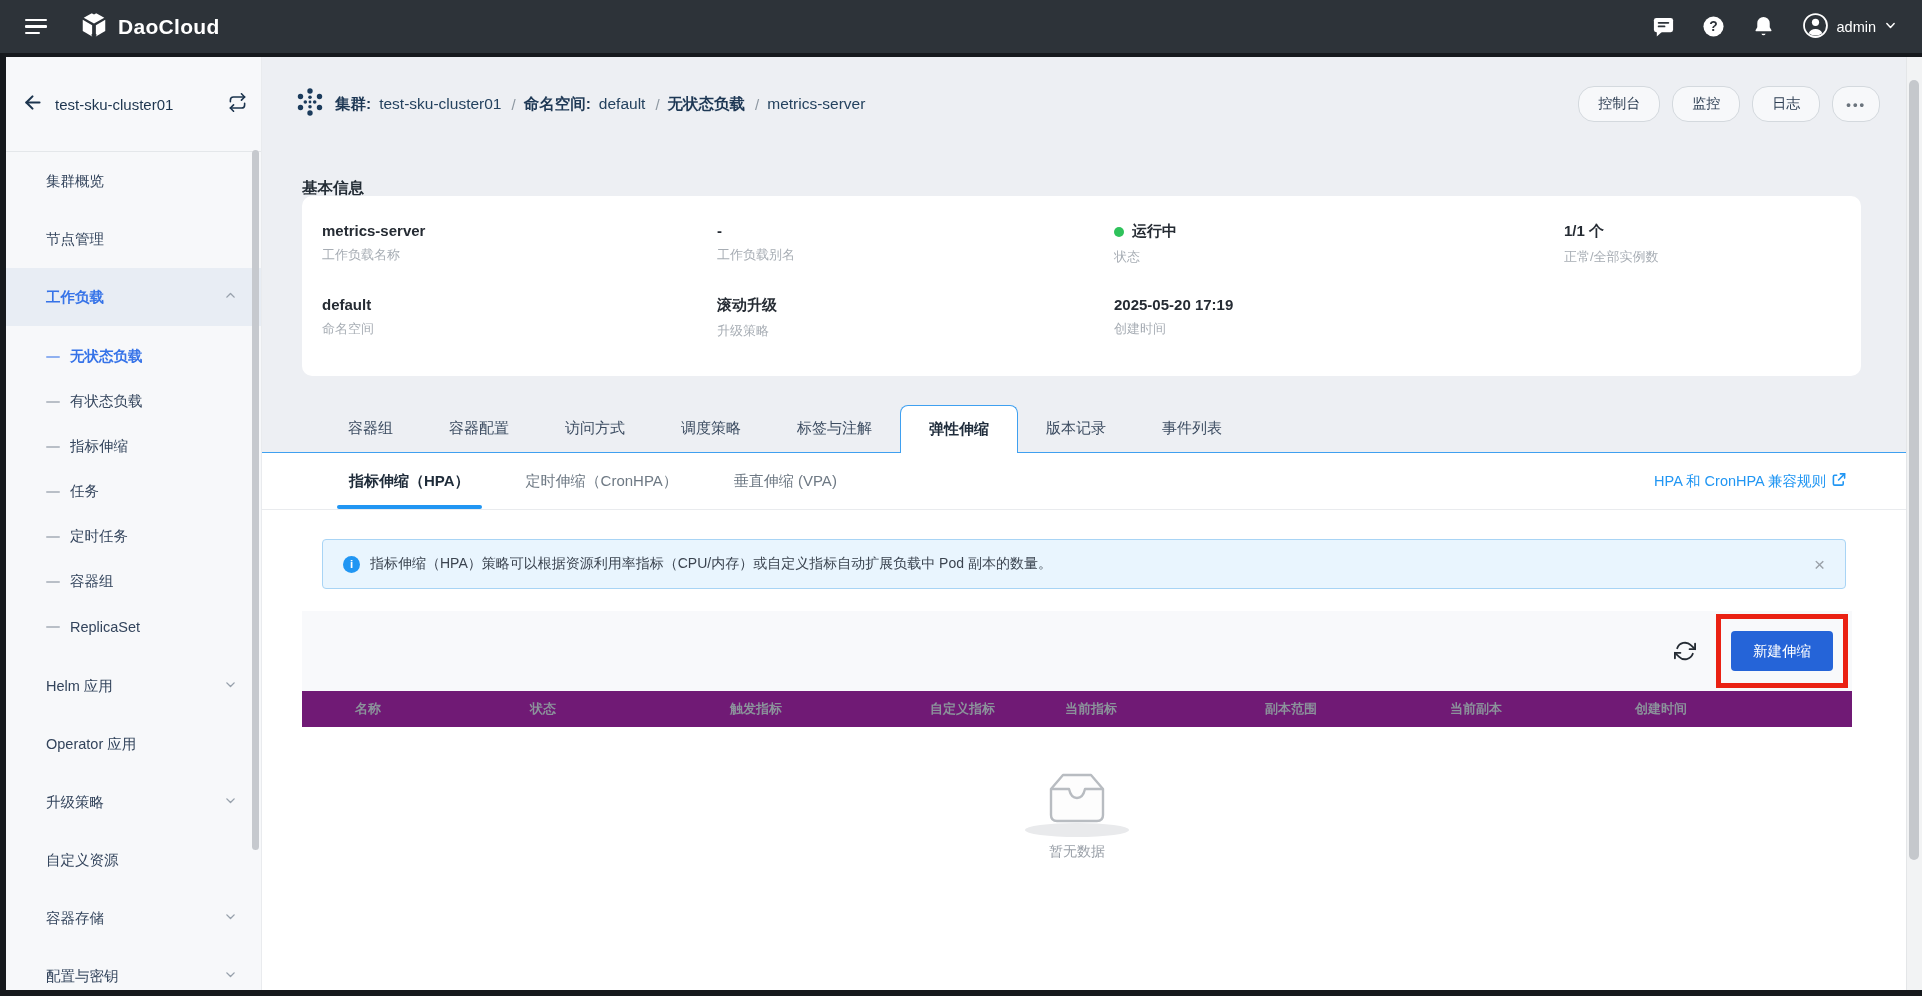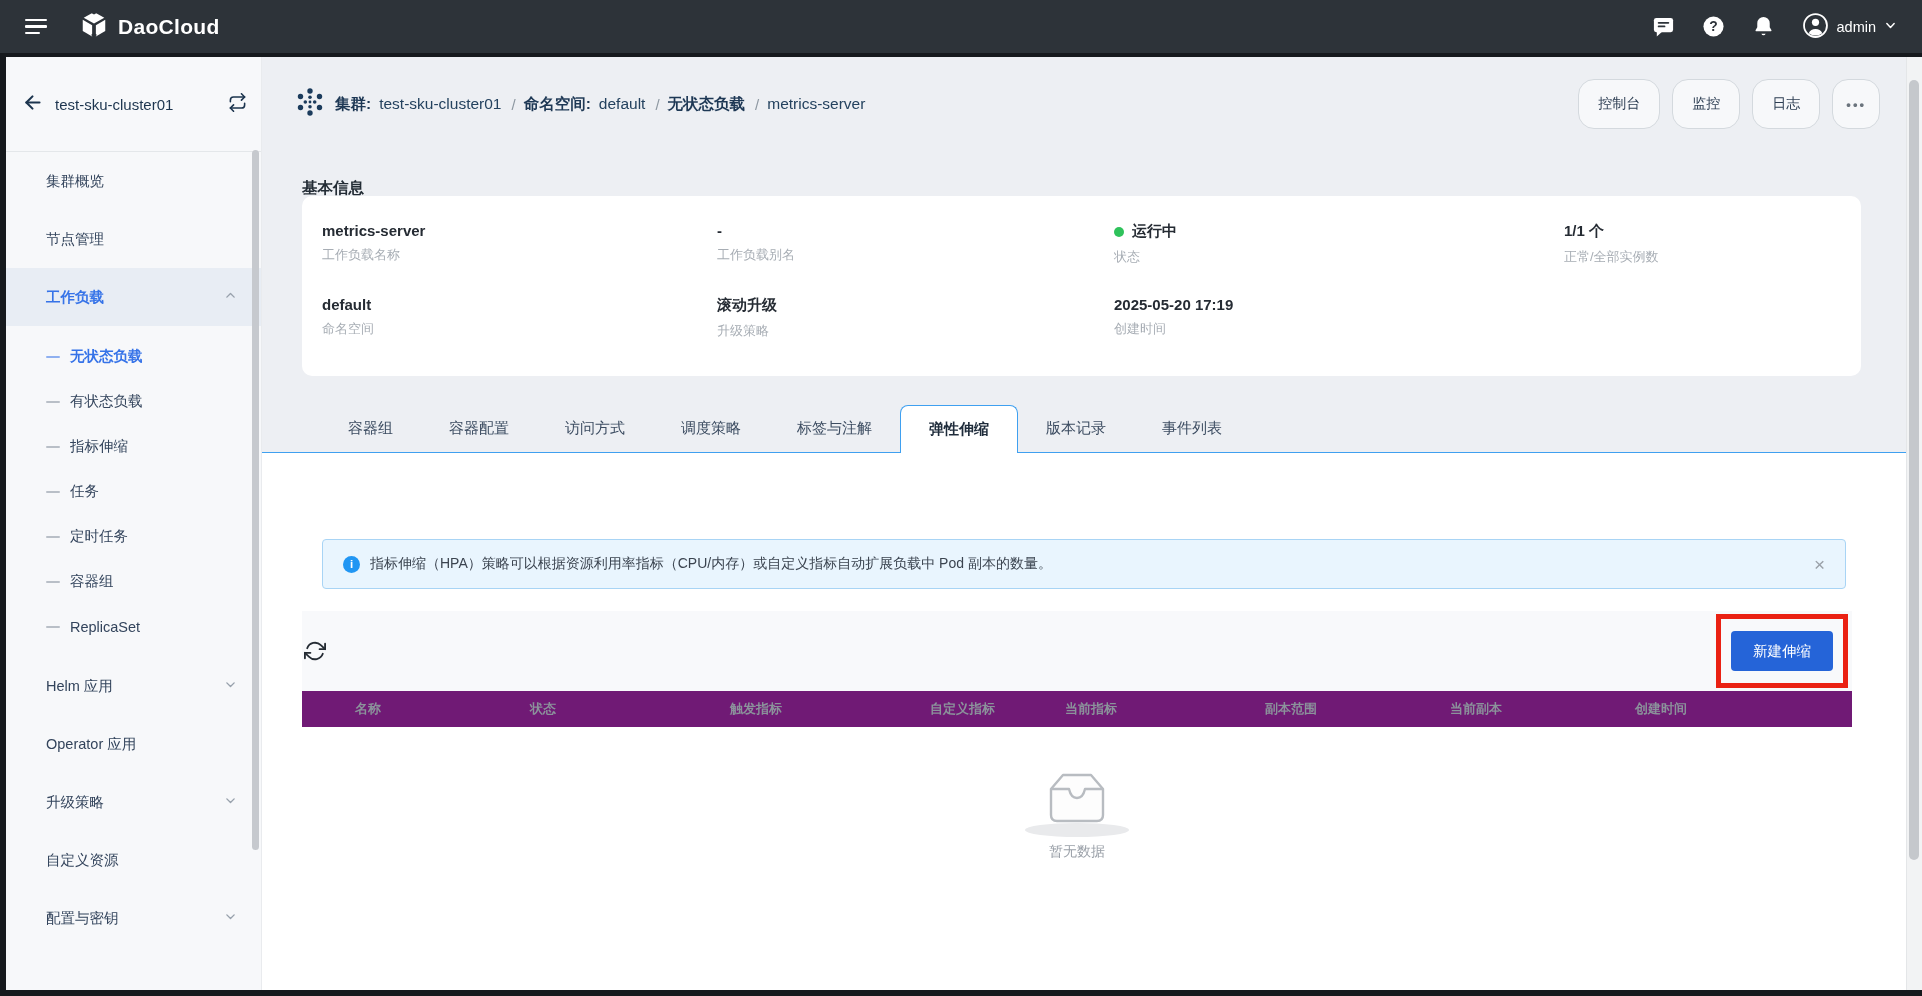--- a/index.html
+++ b/index.html
@@ -38,21 +38,21 @@
   
   .main{flex:1;position:relative;background:#edeff3;overflow:hidden;}
   .main-scroll-track{position:absolute;right:0;top:0;bottom:0;width:16px;background:#f2f3f4;border-left:1px solid #e4e6e8;box-sizing:border-box;}
   .main-scroll-thumb{position:absolute;right:3px;top:23px;width:10px;height:780px;background:#c5c8cc;border-radius:6px;}
   
   .crumb-row{position:absolute;top:26px;left:31px;right:42px;height:42px;display:flex;align-items:center;}
   .crumb-bold{font-weight:700;color:#1e3855;font-size:15.5px;margin-left:8px;}
   .crumb-val{color:#24425f;font-size:15.5px;margin-left:8px;cursor:pointer;}
   .crumb-sep{color:#8d97a1;font-size:15px;margin-left:10px;}
   .crumb-actions{margin-left:auto;display:flex;gap:12px;}
-  .pg-btn{height:50px;padding:0 19px;border:1px solid #d4d9de;border-radius:16px;background:rgba(255,255,255,.55);
+  .pg-btn{height:36px;padding:0 19px;border:1px solid #d4d9de;border-radius:16px;background:rgba(255,255,255,.55);
     font-size:14px;color:#2c3d52;display:flex;align-items:center;cursor:pointer;font-family:inherit;}
   .pg-btn.more{padding:0 13px;color:#6b747d;letter-spacing:2px;font-weight:700;font-size:13px;}
   
   .section-title{position:absolute;top:121px;left:40px;font-size:15.5px;font-weight:700;color:#232c35;}
   .info-card{position:absolute;top:139px;left:40px;right:61px;height:180px;background:#fff;border-radius:10px;
     box-sizing:border-box;padding:26px 20px 0 20px;display:grid;grid-template-columns:395px 397px 450px 1fr;grid-auto-rows:74px;}
   .field .val{font-size:15px;font-weight:600;color:#252b33;display:flex;align-items:center;gap:8px;}
   .field .lab{font-size:13px;color:#a7adb4;margin-top:7px;}
   .status-dot{width:10px;height:10px;border-radius:50%;background:#2fc25b;display:inline-block;}
   
@@ -69,21 +69,21 @@
   .subtab.active::after{content:"";position:absolute;left:16px;right:16px;bottom:0;height:4px;background:#2196f3;border-radius:2px;}
   .rules-link{position:absolute;right:60px;top:50%;transform:translateY(-50%);display:flex;align-items:center;gap:6px;
     color:#2196f3;font-size:14.5px;cursor:pointer;}
   .banner{position:absolute;top:86px;left:60px;right:60px;height:50px;background:#e9f5fe;border:1px solid #a8d4f5;
     border-radius:4px;display:flex;align-items:center;gap:10px;padding:0 20px;box-sizing:border-box;font-size:14px;color:#3b4450;}
   .info-ic{width:17px;height:17px;border-radius:50%;background:#2196f3;color:#fff;font-size:11.5px;font-weight:700;
     display:flex;align-items:center;justify-content:center;flex:0 0 17px;font-style:normal;}
   .banner-close{margin-left:auto;color:#9aa1a9;font-size:19px;line-height:1;cursor:pointer;}
   
   .table-area{position:absolute;top:158px;left:40px;right:54px;bottom:0;}
-  .toolbar{height:80px;background:#f8f9fb;display:flex;align-items:center;justify-content:space-between;gap:18px;padding-right:4px;box-sizing:border-box;}
+  .toolbar{height:80px;background:#f8f9fb;display:flex;align-items:center;justify-content:flex-end;gap:18px;padding-right:4px;box-sizing:border-box;}
   .refresh-btn{width:26px;height:26px;display:flex;align-items:center;justify-content:center;cursor:pointer;}
   .highlight-box{border:5px solid #ea2113;padding:12px 10px;background:transparent;}
   .create-btn{height:40px;padding:0 22px;background:#2564d8;color:#fff;border:none;border-radius:4px;
     font-size:14.5px;font-family:inherit;cursor:pointer;}
   .thead{height:36px;background:#701a75;display:grid;grid-template-columns:228px 200px 200px 135px 200px 185px 185px 1fr;
     align-items:center;color:#8b929b;font-size:13px;font-weight:bold;}
   .thead .th:first-child{padding-left:53px;}
   .empty{margin-top:40px;display:flex;flex-direction:column;align-items:center;}
   .empty-text{font-size:14px;color:#9aa0a8;}
 </style>
@@ -223,20 +223,26 @@
     <div class="side-item">
       <span>升级策略</span>
       <span class="chev"><svg width="13" height="13" viewBox="0 0 16 16">
             <polyline points="3.5 6 8 10.5 12.5 6" fill="none" stroke="#98a1ac" stroke-width="1.7" stroke-linecap="round" stroke-linejoin="round"></polyline>
           </svg></span>
     </div>
     <div class="side-item">
         <span>自定义资源</span>
       </div>
     <div class="side-item">
+      <span>容器存储</span>
+      <span class="chev"><svg width="13" height="13" viewBox="0 0 16 16">
+            <polyline points="3.5 6 8 10.5 12.5 6" fill="none" stroke="#98a1ac" stroke-width="1.7" stroke-linecap="round" stroke-linejoin="round"></polyline>
+          </svg></span>
+    </div>
+    <div class="side-item">
       <span>配置与密钥</span>
       <span class="chev"><svg width="13" height="13" viewBox="0 0 16 16">
             <polyline points="3.5 6 8 10.5 12.5 6" fill="none" stroke="#98a1ac" stroke-width="1.7" stroke-linecap="round" stroke-linejoin="round"></polyline>
           </svg></span>
     </div>
     <div class="side-scroll-thumb"></div>
   </div>
 
   <div class="main">
 
@@ -331,20 +337,43 @@
         </div>
       <div class="tab">
           <span>版本记录</span>
         </div>
       <div class="tab">
           <span>事件列表</span>
         </div>
     </div>
 
     <div class="panel">
+      <div class="subtabs">
+        <div class="subtab active">
+            <span>指标伸缩（HPA）</span>
+          </div>
+        <div class="subtab">
+            <span>定时伸缩（CronHPA）</span>
+          </div>
+        <div class="subtab">
+            <span>垂直伸缩 (VPA)</span>
+          </div>
+        <div class="rules-link">
+          <span>HPA 和 CronHPA 兼容规则</span>
+          <span>
+            <svg width="14" height="14" viewBox="0 0 15 15">
+                <g fill="none" stroke="#2196f3" stroke-width="1.7" stroke-linecap="round" stroke-linejoin="round">
+                  <path d="M5 3H2.8A1.3 1.3 0 0 0 1.5 4.3v7.9a1.3 1.3 0 0 0 1.3 1.3h7.9a1.3 1.3 0 0 0 1.3-1.3V10"></path>
+                  <path d="M9 1.5h4.5V6"></path>
+                  <path d="M13.5 1.5L7 8"></path>
+                </g>
+              </svg>
+          </span>
+        </div>
+      </div>
 
       <div class="banner">
         <i class="info-ic">i</i>
         <span>指标伸缩（HPA）策略可以根据资源利用率指标（CPU/内存）或自定义指标自动扩展负载中 Pod 副本的数量。</span>
         <span class="banner-close">×</span>
       </div>
 
       <div class="table-area">
         <div class="toolbar">
           <span class="refresh-btn">

